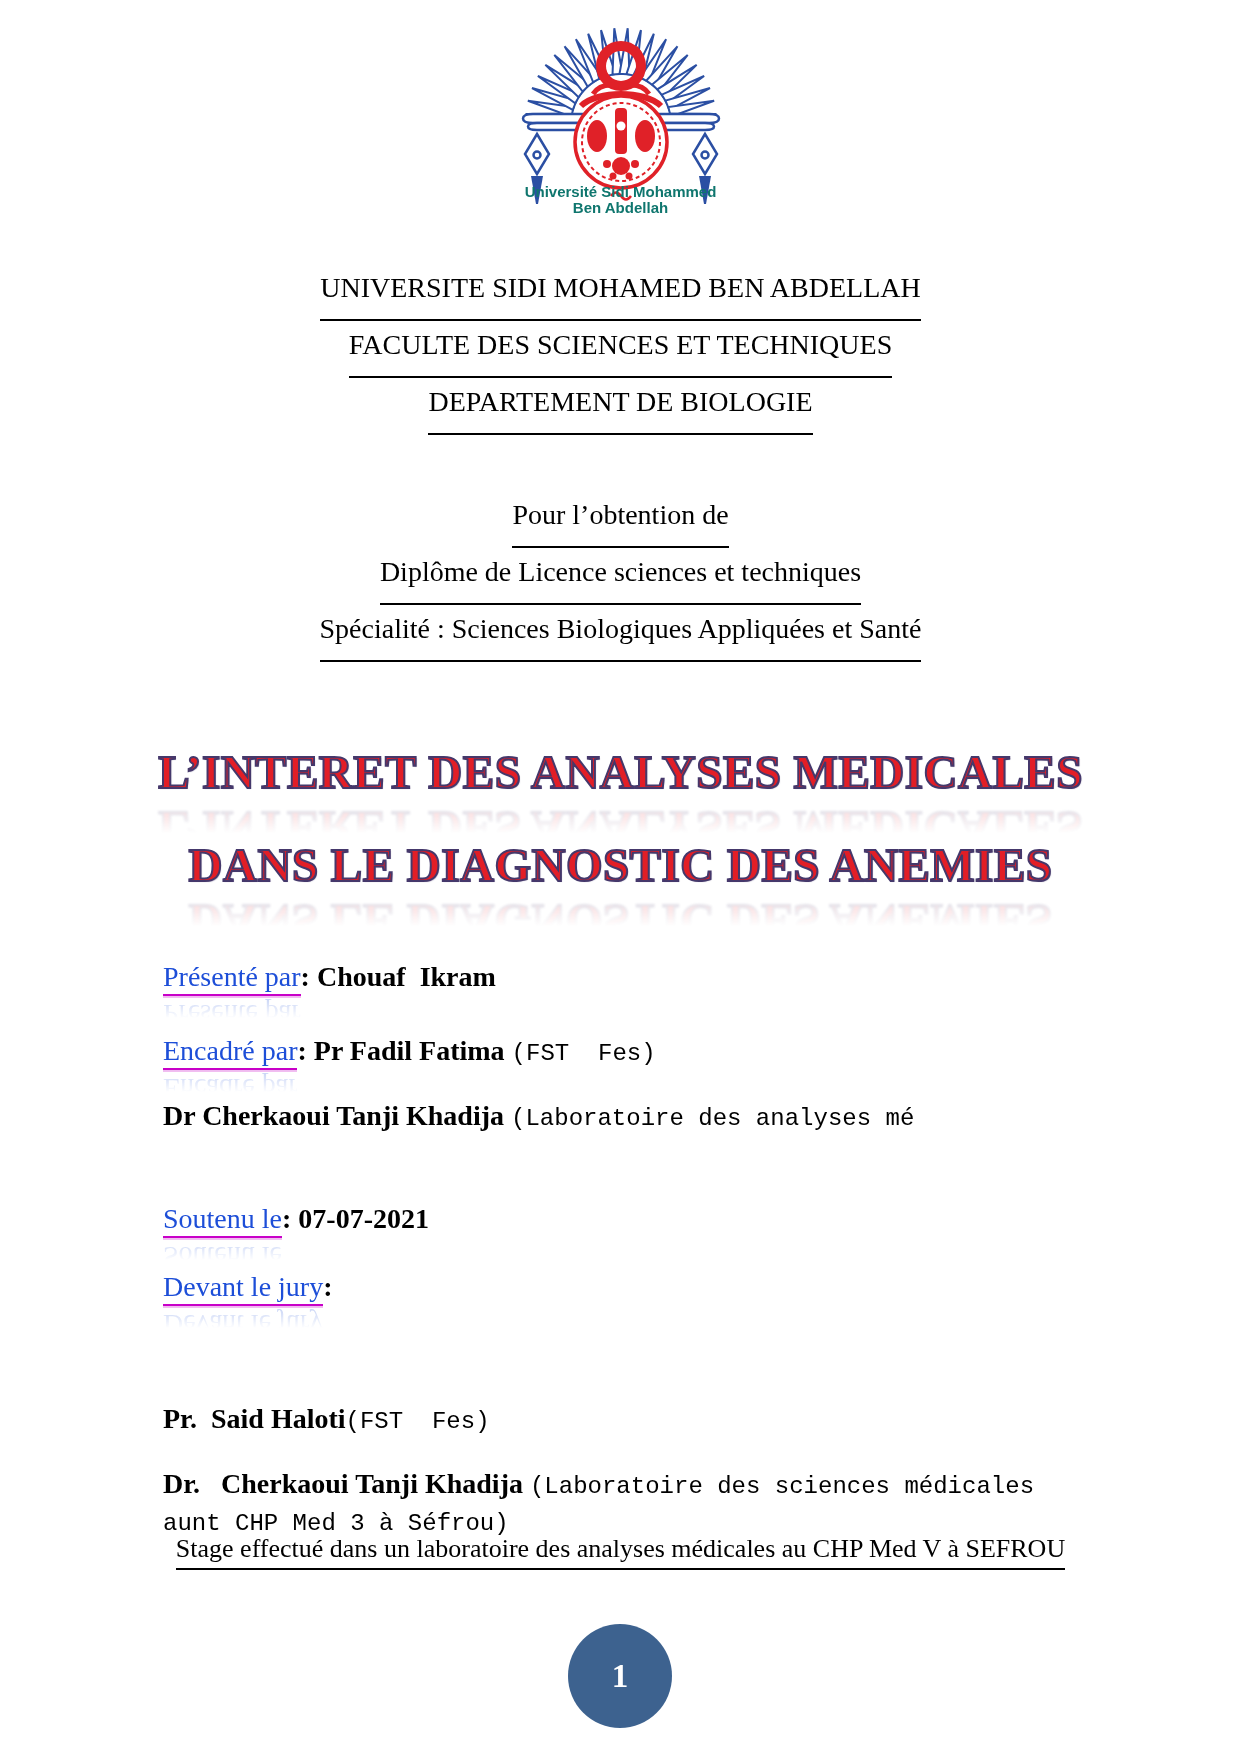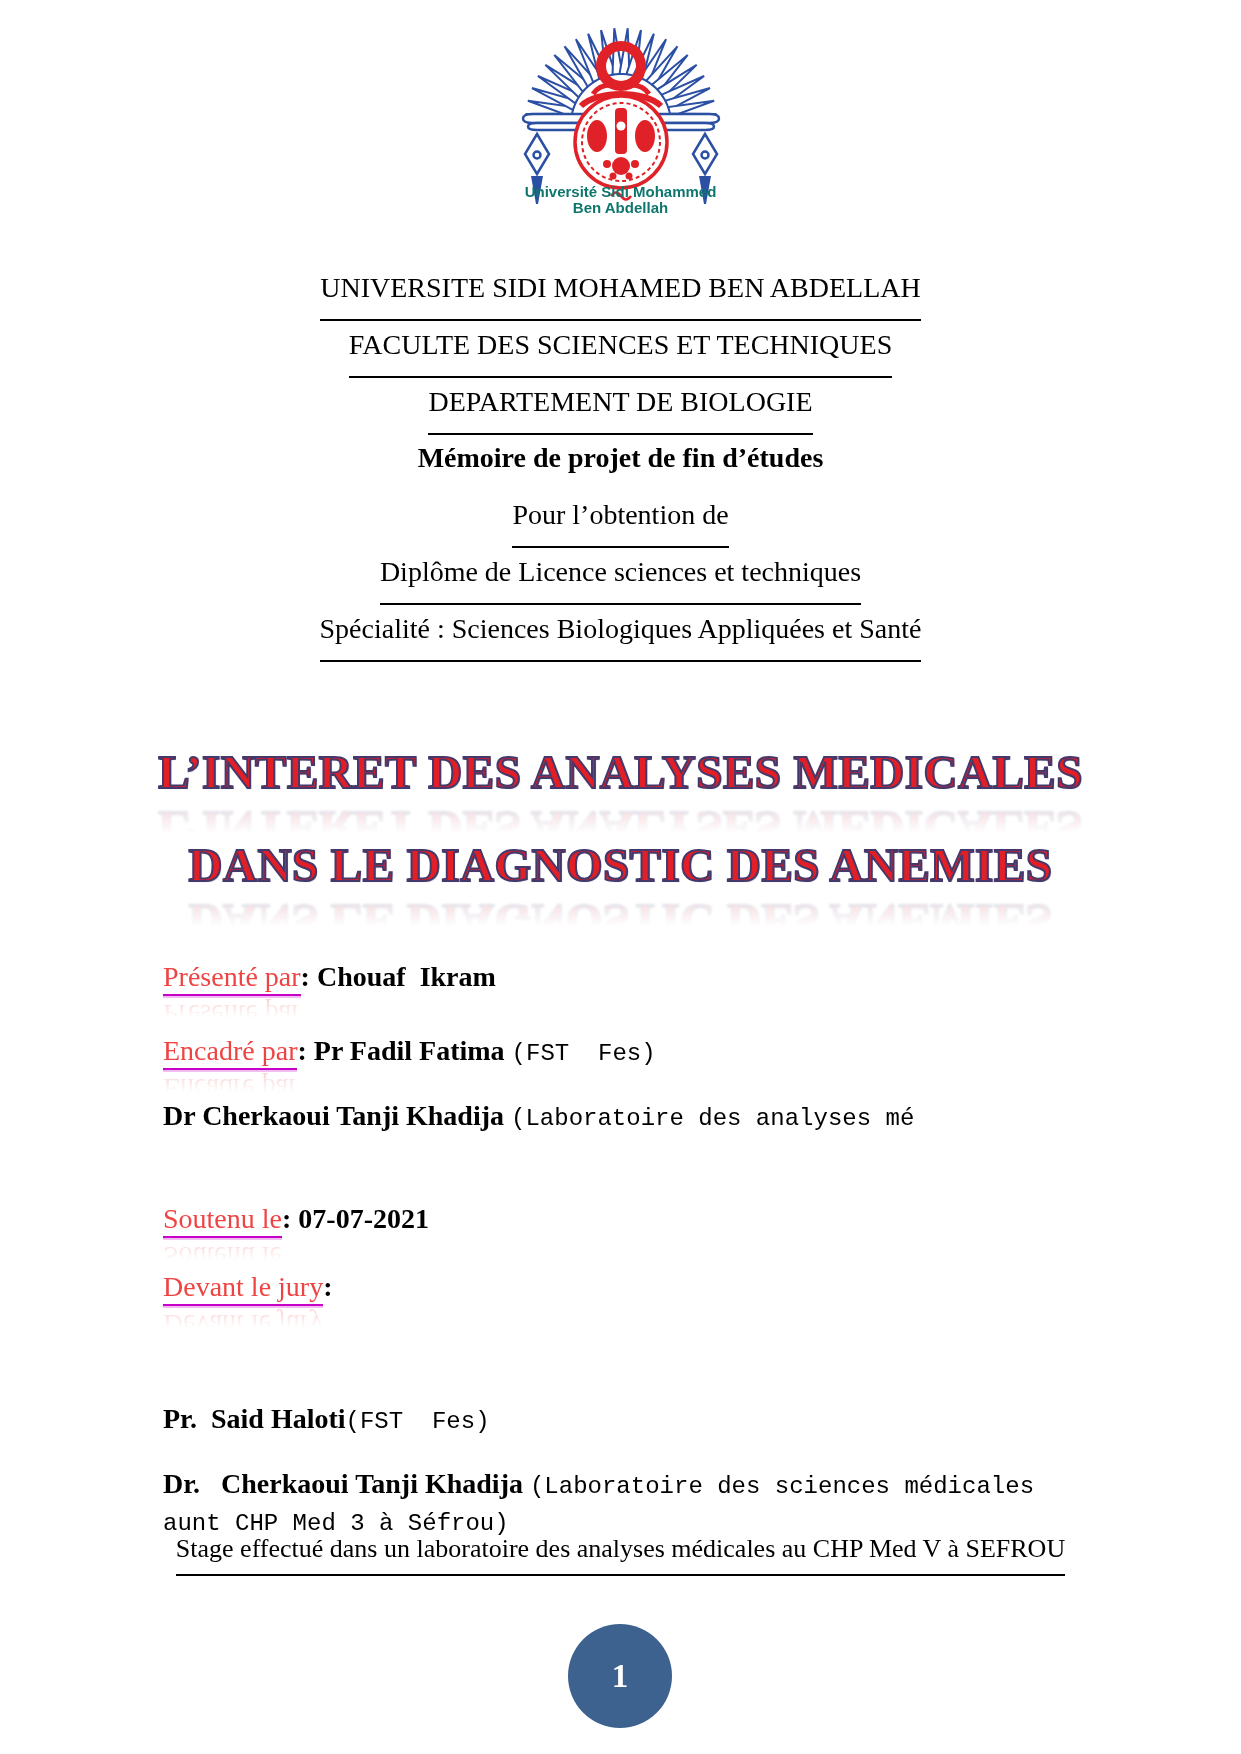--- a/index.html
+++ b/index.html
@@ -25,33 +25,33 @@
     text-shadow:1px 1px 1px rgba(69,56,107,.45); white-space:pre-wrap; }
   .mirror-block { position:absolute; left:0; width:100%; text-align:center;
     font-weight:bold; font-size:47px; letter-spacing:0.5px; color:#e21e26;
     -webkit-text-stroke:2px #45386b; transform:scaleY(-1); opacity:.22; filter:blur(1px);
     -webkit-mask-image:linear-gradient(to top, rgba(0,0,0,.95) 0%, transparent 60%);
     mask-image:linear-gradient(to top, rgba(0,0,0,.95) 0%, transparent 60%);
     pointer-events:none; white-space:pre-wrap; }
 
   
   .body-line { position:absolute; left:135px; right:90px; font-size:28px; white-space:pre-wrap; }
-  .pink-label { position:relative; display:inline-block; color:#ef4444; }
+  .pink-label { position:relative; display:inline-block; color:#1d4ed8; }
   .pink-label .txt { border-bottom:2px solid #c800c8; padding-bottom:1px; display:inline-block; }
   .pink-label .mirror { position:absolute; left:0; top:100%; border-bottom:2px solid #c800c8;
     transform:scaleY(-1); opacity:.3; filter:blur(.5px);
     -webkit-mask-image:linear-gradient(to top, rgba(0,0,0,.9) 0%, transparent 65%);
     mask-image:linear-gradient(to top, rgba(0,0,0,.9) 0%, transparent 65%);
     pointer-events:none; white-space:pre-wrap; }
   .name { font-weight:bold; }
   .mono { font-family:"Liberation Mono", monospace; font-size:24px; }
   .indent { text-indent:168px; }
 
   .stage-line { position:absolute; left:0; width:100%; text-align:center; font-size:26px; }
-  .stage-line .u { border-bottom:2px solid #000; padding-bottom:11px; }
+  .stage-line .u { border-bottom:2px solid #000; padding-bottom:5px; }
 
   .page-circle { position:absolute; left:568px; top:1624px; width:104px; height:104px;
     border-radius:50%; background:#3d628f; color:#fff; display:flex; align-items:center;
     justify-content:center; font-size:33px; font-weight:bold; }
 </style>
 </head>
 <body>
 
 <div class="page">
 
@@ -120,21 +120,20 @@
     </svg>
     <div class="logo-caption">
       <div>Université Sidi Mohammed</div>
       <div>Ben Abdellah</div>
     </div>
   </div>
 
   <div class="header-line" style="top:272px"><span class="u">UNIVERSITE SIDI MOHAMED BEN ABDELLAH</span></div>
   <div class="header-line" style="top:329px"><span class="u">FACULTE DES SCIENCES ET TECHNIQUES</span></div>
   <div class="header-line" style="top:386px"><span class="u">DEPARTEMENT DE BIOLOGIE</span></div>
-  <div class="header-line bold" style="top:442px"><span>Mémoire de projet de fin d’études</span></div>
   <div class="header-line" style="top:499px"><span class="u">Pour l’obtention de</span></div>
   <div class="header-line" style="top:556px"><span class="u">Diplôme de Licence sciences et techniques</span></div>
   <div class="header-line" style="top:613px"><span class="u">Spécialité : Sciences Biologiques Appliquées et Santé</span></div>
 
   <div class="title-line" style="top:745px">L’INTERET DES ANALYSES MEDICALES</div>
   <div class="mirror-block" style="top:801px">L’INTERET DES ANALYSES MEDICALES</div>
   <div class="title-line" style="top:838px">DANS LE DIAGNOSTIC DES ANEMIES</div>
   <div class="mirror-block" style="top:894px">DANS LE DIAGNOSTIC DES ANEMIES</div>
 
   <div class="body-line" style="top:929px">

